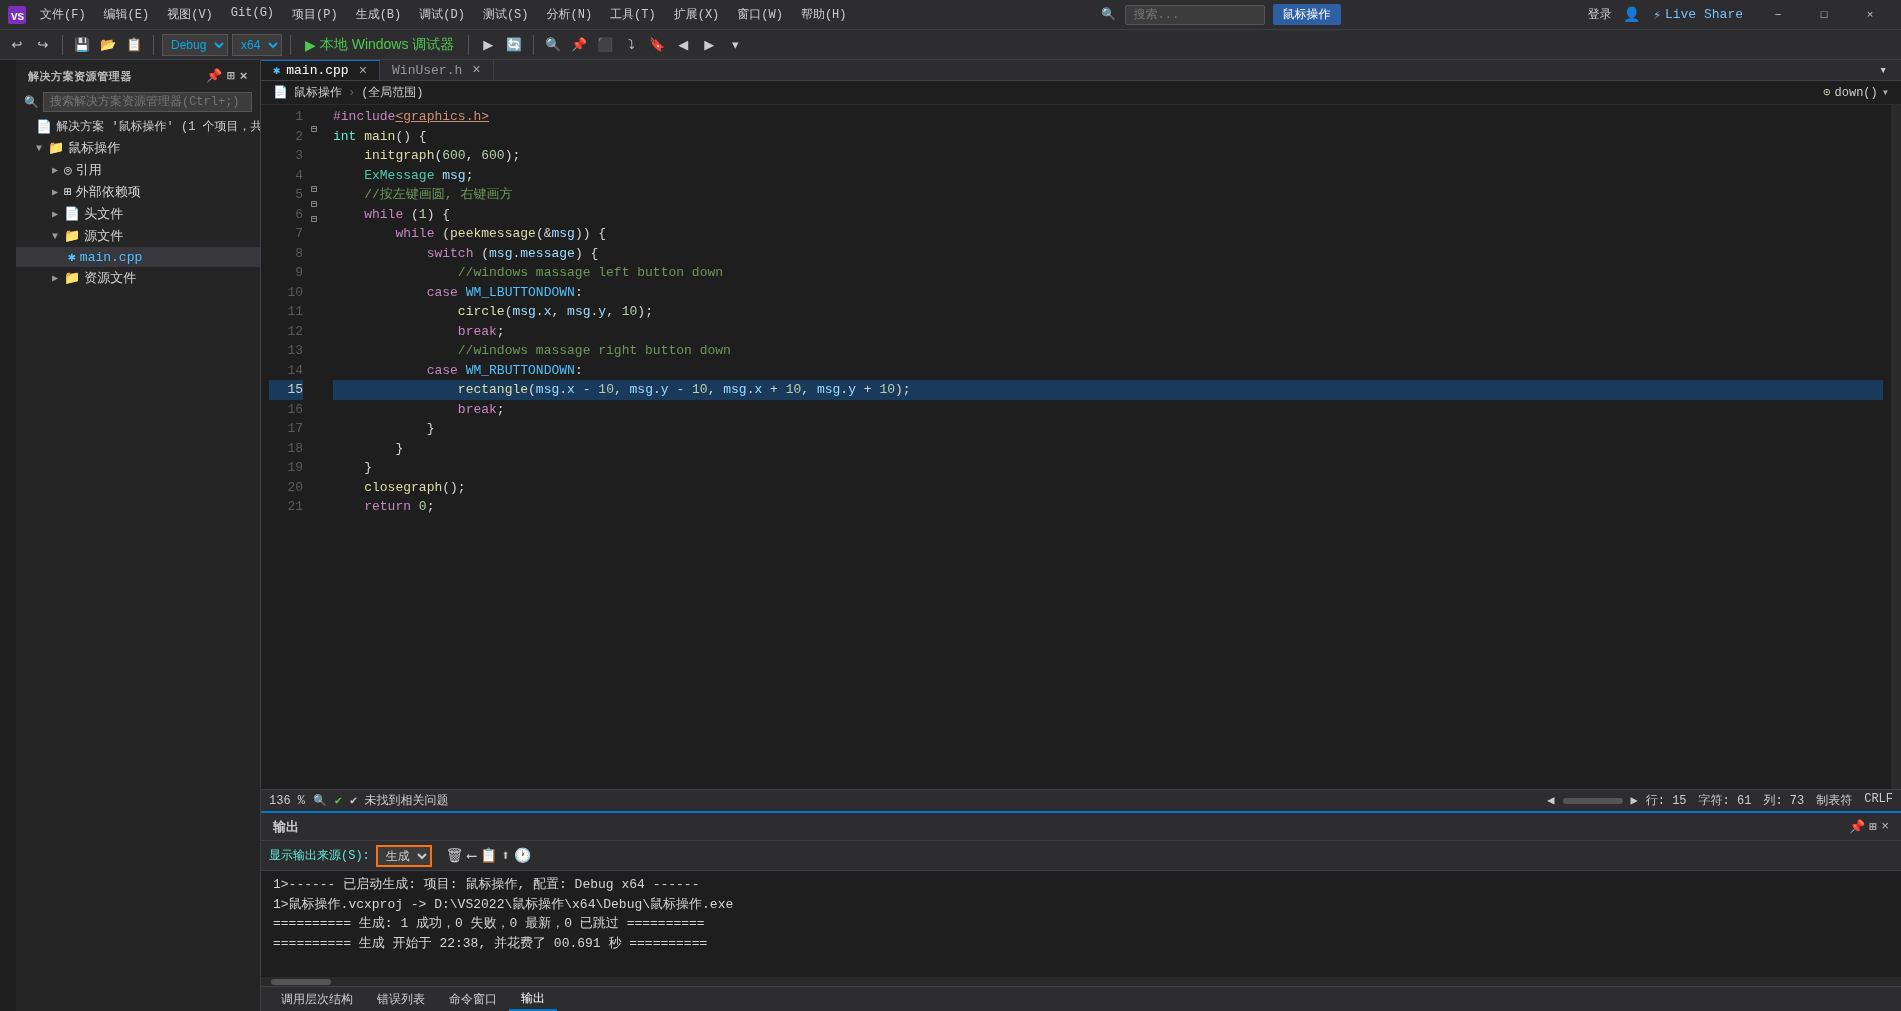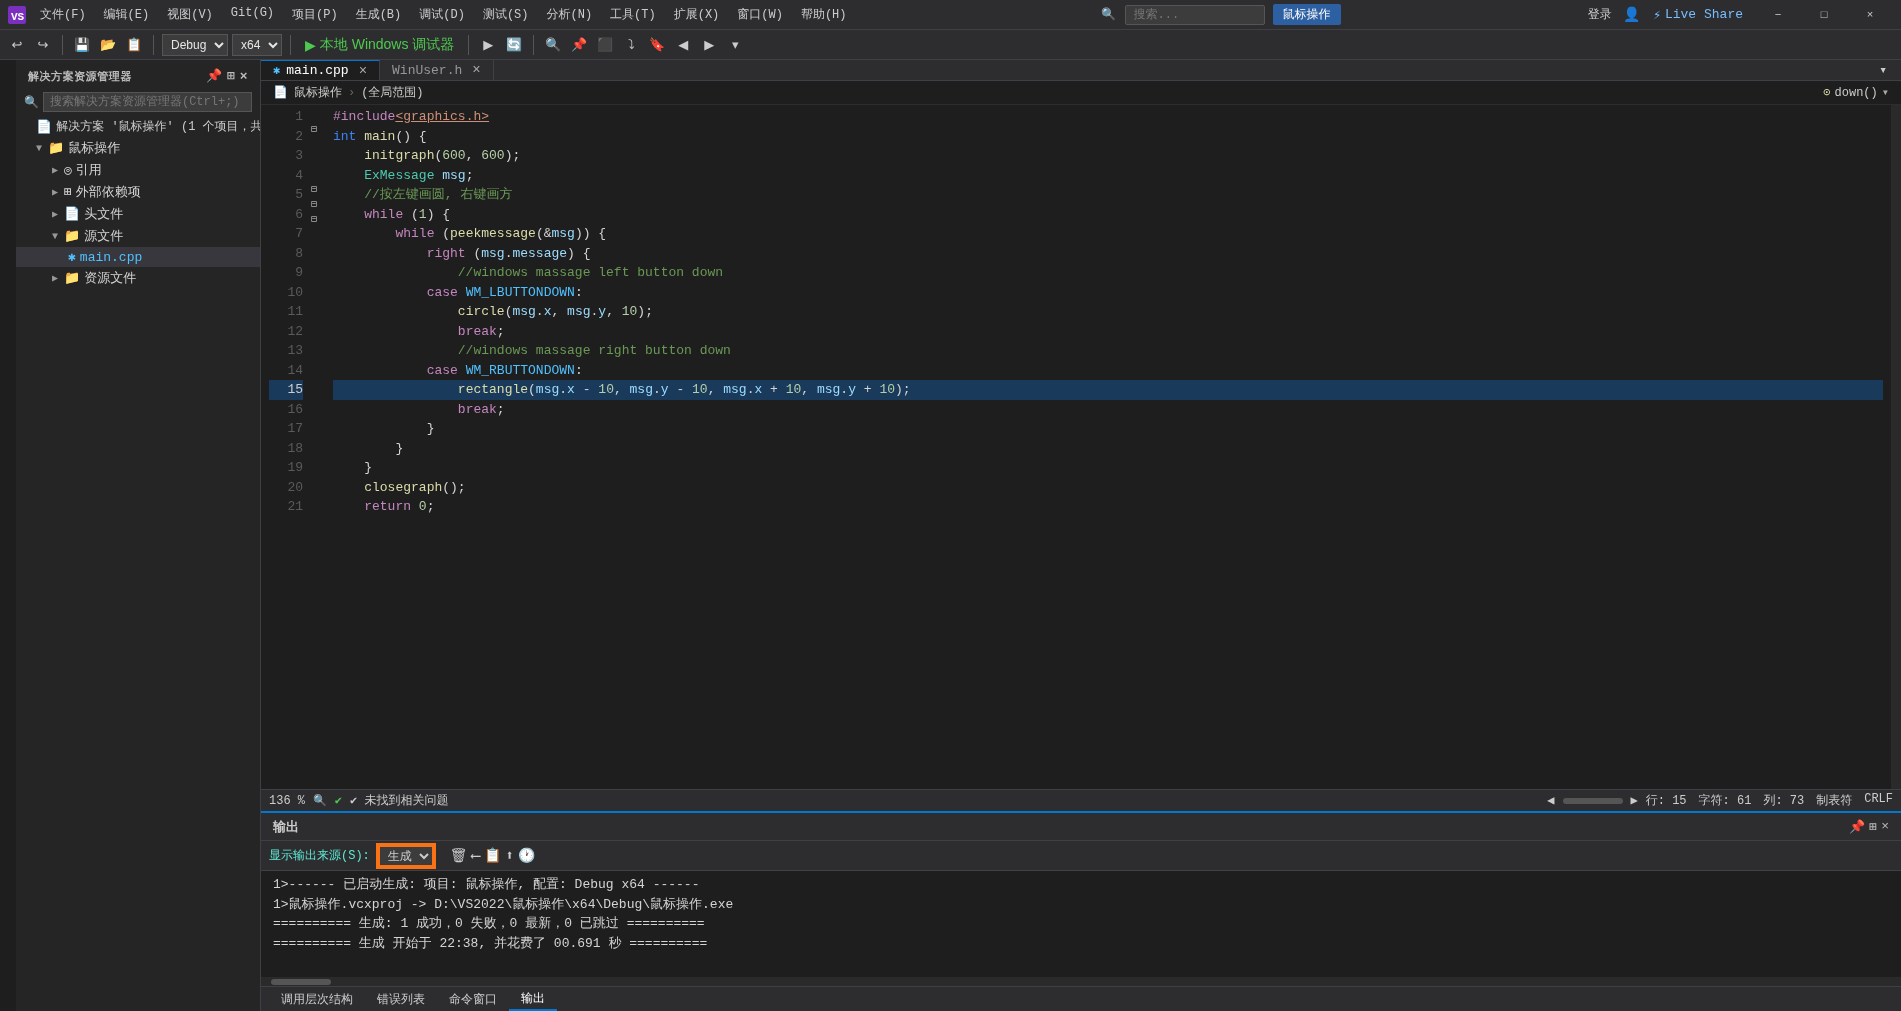--- a/index.html
+++ b/index.html
@@ -87,21 +87,21 @@
       height: 30px;
       display: flex;
       align-items: center;
       padding: 0 6px;
       gap: 4px;
       border-bottom: 1px solid #3f3f46;
     }
     .toolbar-select {
       background: #3c3c3c;
       border: 1px solid #555;
-      color: #e5e5e5;
+      color: #0ea5e9;
       font-size: 12px;
       padding: 2px 4px;
       cursor: pointer;
     }
     .toolbar-separator {
       width: 1px;
       height: 20px;
       background: #555;
       margin: 0 4px;
     }
@@ -271,21 +271,21 @@
       align-items: flex-start;
       min-height: 19.5px;
       white-space: pre;
       position: relative;
     }
     .line-highlight-15 {
       background: #1a3a5c;
     }
 
     
-    .kw { color: #3b82f6; }
+    .kw { color: #5eead4; }
     .kw2 { color: #c586c0; }
     .fn { color: #dcdcaa; }
     .num { color: #b5cea8; }
     .cmt { color: #6a9955; }
     .op { color: #d4d4d4; }
     .type { color: #4ec9b0; }
     .macro { color: #4fc1ff; }
     .var { color: #9cdcfe; }
     .punct { color: #d4d4d4; }
     .preproc { color: #c586c0; }
@@ -327,21 +327,21 @@
       border-bottom: 1px solid #3f3f46;
       height: 30px;
     }
     .output-source-label {
       font-size: 12px;
       color: #5eead4;
       white-space: nowrap;
     }
     .output-source-select {
       background: #3c3c3c;
-      border: 4px solid #f97316;
+      border: 2px solid #f97316;
       color: #ccc;
       font-size: 12px;
       padding: 1px 4px;
     }
     .output-content {
       flex: 1;
       overflow: auto;
       padding: 4px 12px;
       font-size: 13px;
       color: #d4d4d4;
@@ -663,21 +663,21 @@
 
         <div class="code-line">
           <span>    </span><span class="kw2">while</span><span class="punct"> (</span><span class="num">1</span><span class="punct">) {</span>
         </div>
 
         <div class="code-line">
           <span>        </span><span class="kw2">while</span><span class="punct"> (</span><span class="fn">peekmessage</span><span class="punct">(&amp;</span><span class="var">msg</span><span class="punct">)) {</span>
         </div>
 
         <div class="code-line">
-          <span>            </span><span class="kw2">right</span><span class="punct"> (</span><span class="var">msg</span><span class="punct">.</span><span class="var">message</span><span class="punct">) {</span>
+          <span>            </span><span class="kw2">switch</span><span class="punct"> (</span><span class="var">msg</span><span class="punct">.</span><span class="var">message</span><span class="punct">) {</span>
         </div>
 
         <div class="code-line">
           <span class="cmt">                //windows massage left button down</span>
         </div>
 
         <div class="code-line">
           <span>            </span><span class="kw2">case</span><span> </span><span class="macro">WM_LBUTTONDOWN</span><span class="punct">:</span>
         </div>
 

